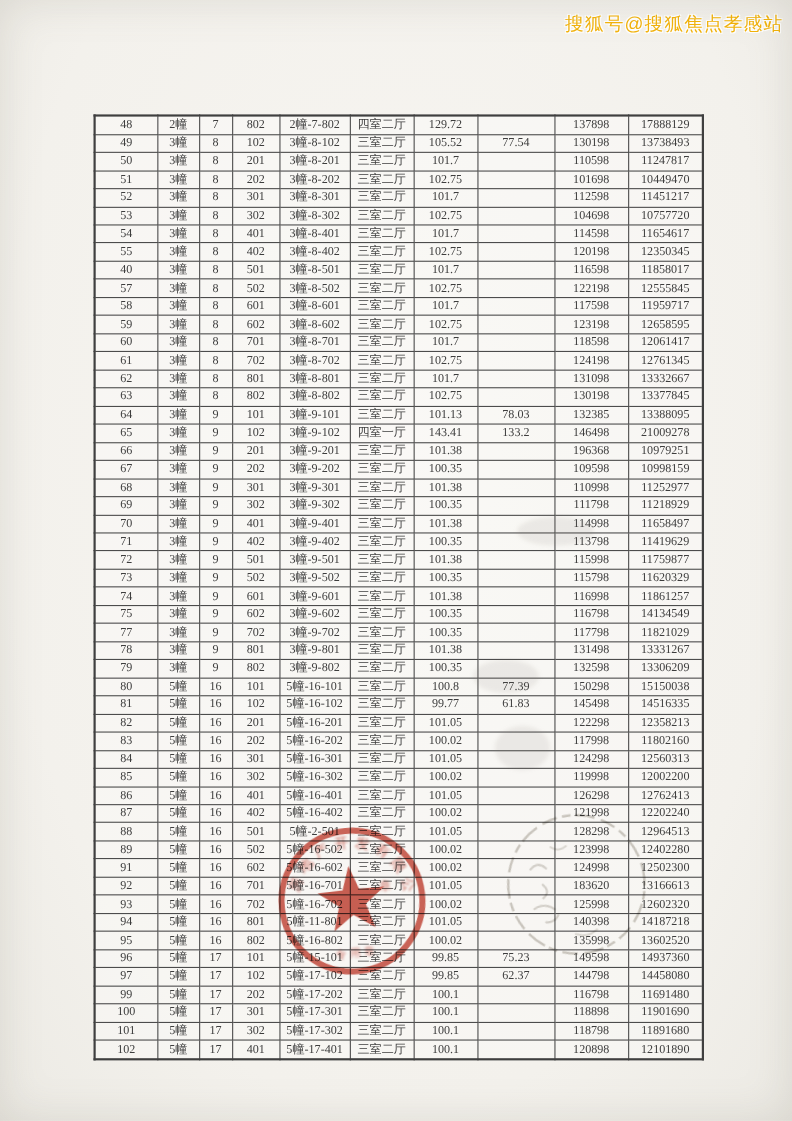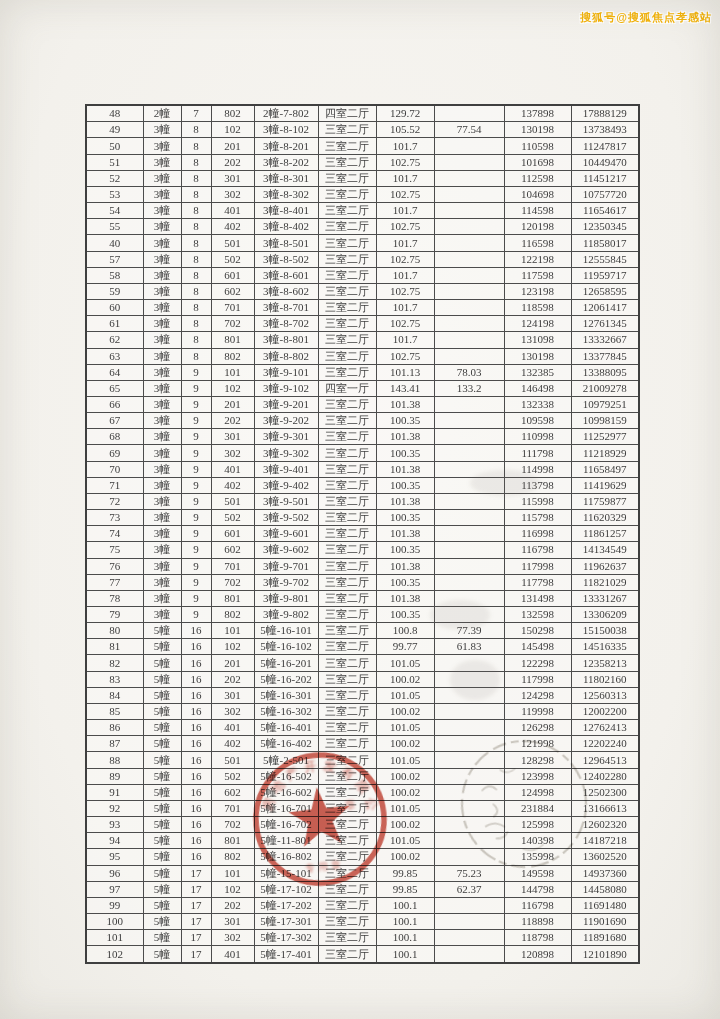--- a/index.html
+++ b/index.html
@@ -11,21 +11,21 @@
     overflow:hidden;
     font-family:"Liberation Serif","DejaVu Serif",serif;
   }
   .page::after{
     content:"";position:absolute;inset:0;pointer-events:none;
     box-shadow:inset 0 0 40px rgba(120,115,100,0.18);
   }
   .watermark{
     position:absolute;top:10px;right:8px;
     font-family:"Liberation Sans","DejaVu Sans",sans-serif;
-    font-size:11px;font-weight:bold;letter-spacing:1px;
+    font-size:17px;font-weight:normal;letter-spacing:1px;
     color:#f3b30a;
     text-shadow:-1px -1px 0 #fff,1px -1px 0 #fff,-1px 1px 0 #fff,1px 1px 0 #fff,0 0 3px #ffffff;
     filter:blur(0.2px);
     white-space:nowrap;
   }
   table.price-table{
     position:absolute;left:85px;top:88px;
     width:553px;height:860px;
     border-collapse:collapse;table-layout:fixed;
     background:rgba(255,255,255,0.35);
@@ -287,21 +287,21 @@
         </tr>
         <tr>
           <td class="c0">66</td>
           <td class="c1">3幢</td>
           <td class="c2">9</td>
           <td class="c3">201</td>
           <td class="c4">3幢-9-201</td>
           <td class="c5">三室二厅</td>
           <td class="c6">101.38</td>
           <td class="c7"></td>
-          <td class="c8">132338</td>
+          <td class="c8">196368</td>
           <td class="c9">10979251</td>
         </tr>
         <tr>
           <td class="c0">67</td>
           <td class="c1">3幢</td>
           <td class="c2">9</td>
           <td class="c3">202</td>
           <td class="c4">3幢-9-202</td>
           <td class="c5">三室二厅</td>
           <td class="c6">100.35</td>
@@ -397,32 +397,20 @@
           <td class="c0">75</td>
           <td class="c1">3幢</td>
           <td class="c2">9</td>
           <td class="c3">602</td>
           <td class="c4">3幢-9-602</td>
           <td class="c5">三室二厅</td>
           <td class="c6">100.35</td>
           <td class="c7"></td>
           <td class="c8">116798</td>
           <td class="c9">14134549</td>
-        </tr>
-        <tr>
-          <td class="c0">76</td>
-          <td class="c1">3幢</td>
-          <td class="c2">9</td>
-          <td class="c3">701</td>
-          <td class="c4">3幢-9-701</td>
-          <td class="c5">三室二厅</td>
-          <td class="c6">101.38</td>
-          <td class="c7"></td>
-          <td class="c8">117998</td>
-          <td class="c9">11962637</td>
         </tr>
         <tr>
           <td class="c0">77</td>
           <td class="c1">3幢</td>
           <td class="c2">9</td>
           <td class="c3">702</td>
           <td class="c4">3幢-9-702</td>
           <td class="c5">三室二厅</td>
           <td class="c6">100.35</td>
           <td class="c7"></td>
@@ -587,21 +575,21 @@
         </tr>
         <tr>
           <td class="c0">92</td>
           <td class="c1">5幢</td>
           <td class="c2">16</td>
           <td class="c3">701</td>
           <td class="c4">5幢-16-701</td>
           <td class="c5">三室二厅</td>
           <td class="c6">101.05</td>
           <td class="c7"></td>
-          <td class="c8">231884</td>
+          <td class="c8">183620</td>
           <td class="c9">13166613</td>
         </tr>
         <tr>
           <td class="c0">93</td>
           <td class="c1">5幢</td>
           <td class="c2">16</td>
           <td class="c3">702</td>
           <td class="c4">5幢-16-702</td>
           <td class="c5">三室二厅</td>
           <td class="c6">100.02</td>

